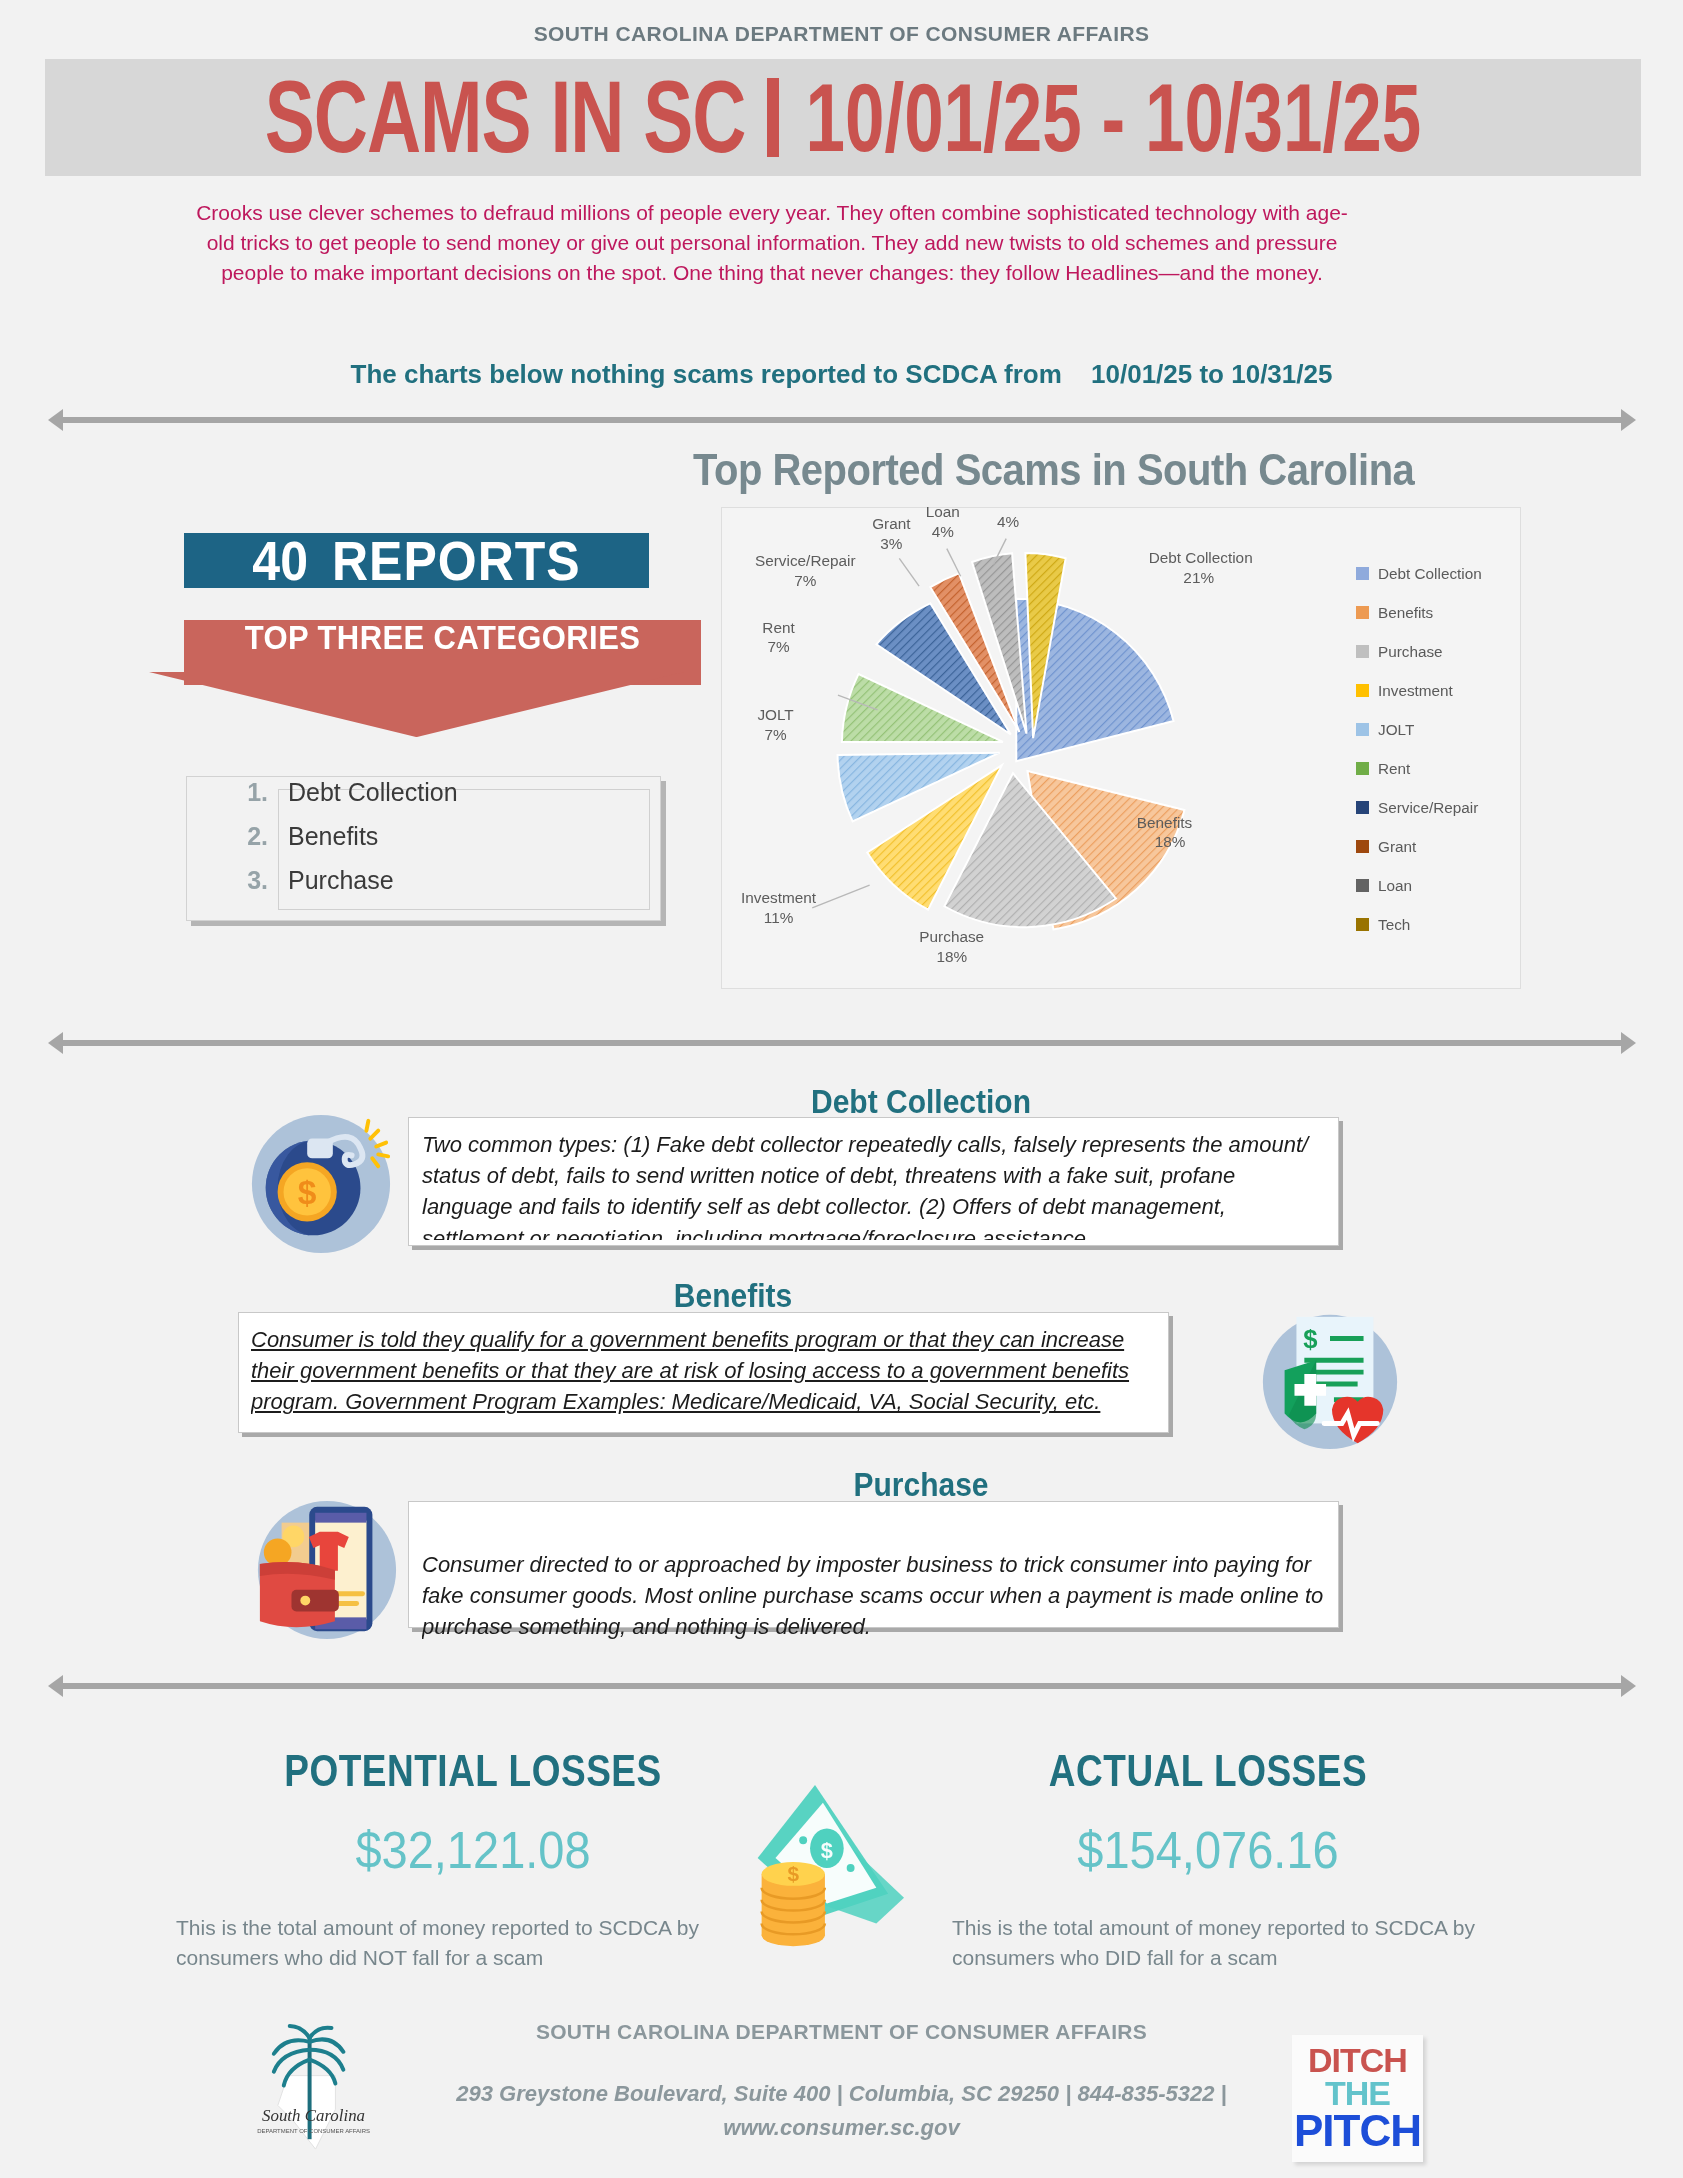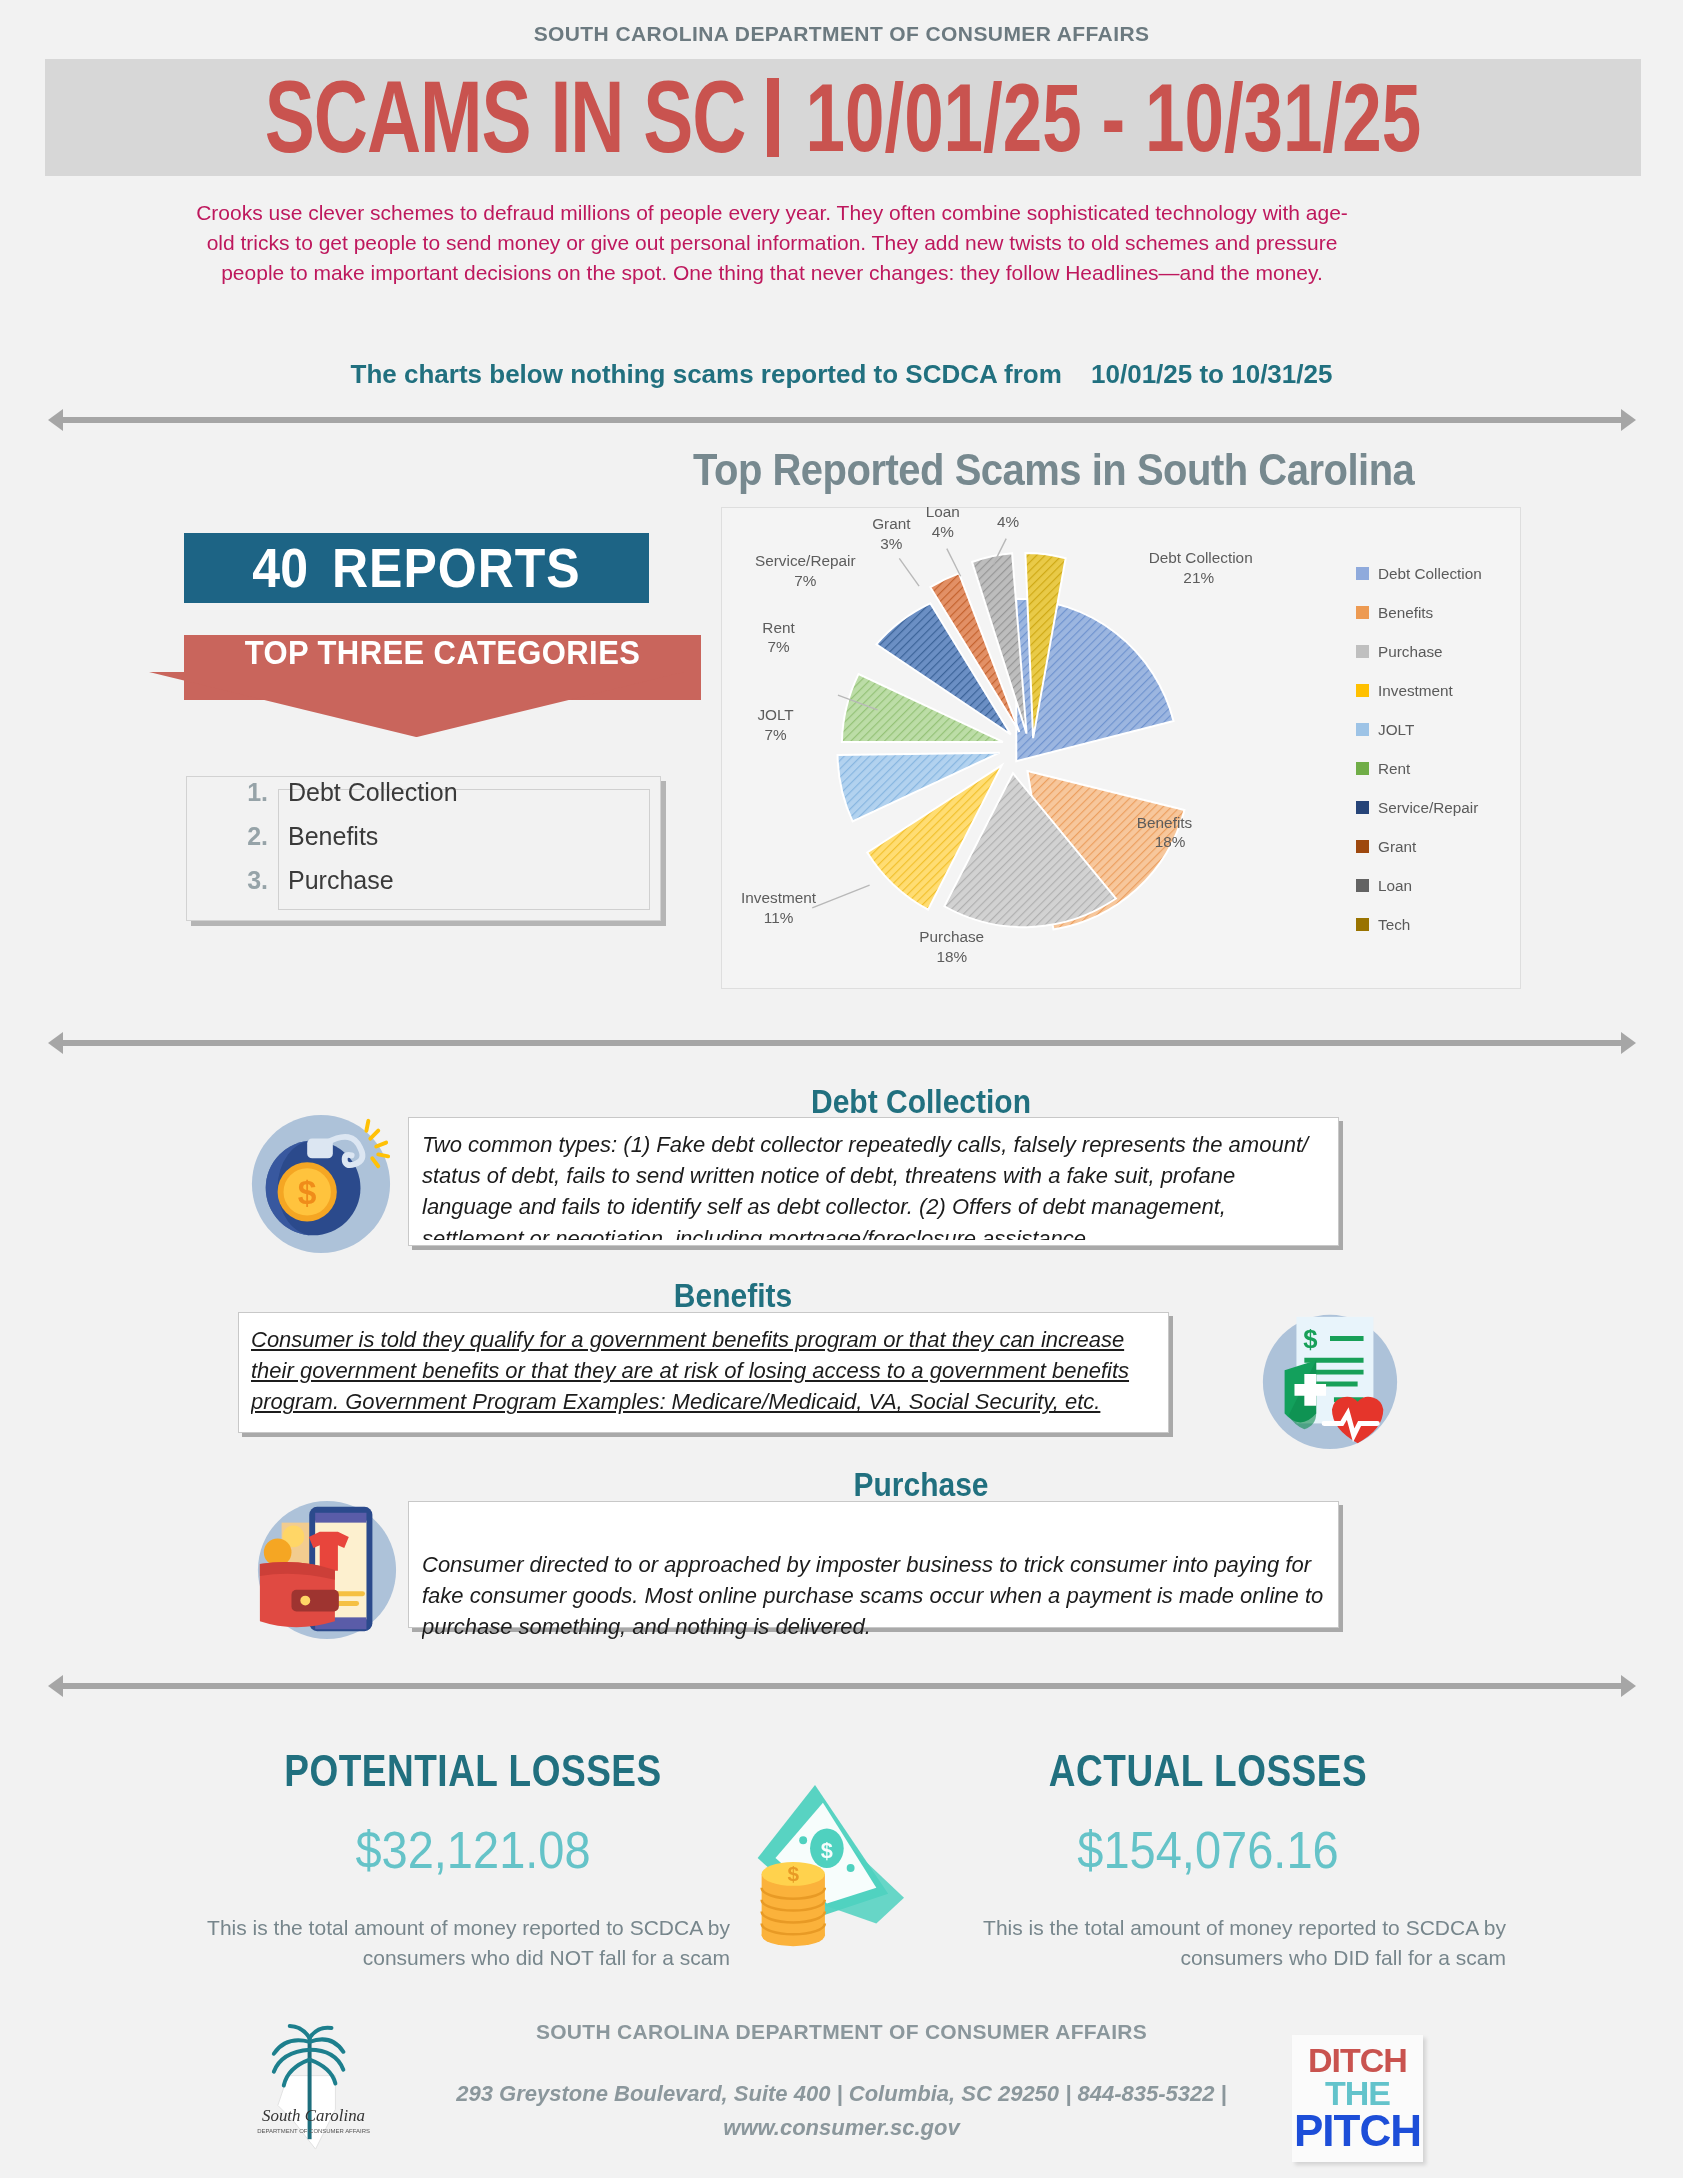--- a/index.html
+++ b/index.html
@@ -63,21 +63,21 @@
     position: absolute; top: 0px; width: 0; height: 0;
     border-top: 11px solid transparent;
     border-bottom: 11px solid transparent;
   }
   .divider .ah.l { left: 0; border-right: 15px solid #a6a6a6; }
   .divider .ah.r { right: 0; border-left: 15px solid #a6a6a6; }
 
   
   .rep-wrap { position: absolute; top: 533px; left: 184px; width: 465px; }
   .rep-blue {
-    width: 465px; height: 70px; background: #1d6485;
+    width: 465px; height: 55px; background: #1d6485;
     display: flex; align-items: center; justify-content: center; gap: 24px;
   }
   .rep-num { color: #fff; font-size: 50px; font-weight: bold; transform: scaleY(1.12); }
   .rep-word { color: #fff; font-size: 50px; font-weight: bold; letter-spacing: 1px; transform: scaleY(1.12); }
   .rep-red {
     width: 517px; height: 65px; background: #c9655c;
     display: flex; align-items: flex-start; justify-content: center;
     position: relative;
     margin-top: 32px;
   }
@@ -148,21 +148,21 @@
   .loss-head {
     position: absolute; text-align: center; width: 554px;
     font-size: 37px; font-weight: bold; color: #21707f;
     letter-spacing: 0.5px; transform: scaleY(1.22);
   }
   .loss-amt {
     position: absolute; text-align: center; width: 554px;
     font-size: 47px; color: #65c3c8; transform: scaleY(1.1);
   }
   .loss-desc {
-    position: absolute; text-align: right; width: 554px;
+    position: absolute; text-align: left; width: 554px;
     font-size: 21px; line-height: 1.45; color: #77868c;
   }
 
   
   .foot-org {
     position: absolute; top: 2020px; left: 0; width: 1683px;
     text-align: center; font-size: 21px; font-weight: bold;
     color: #8b979c; letter-spacing: 0.3px;
   }
   .foot-addr {

